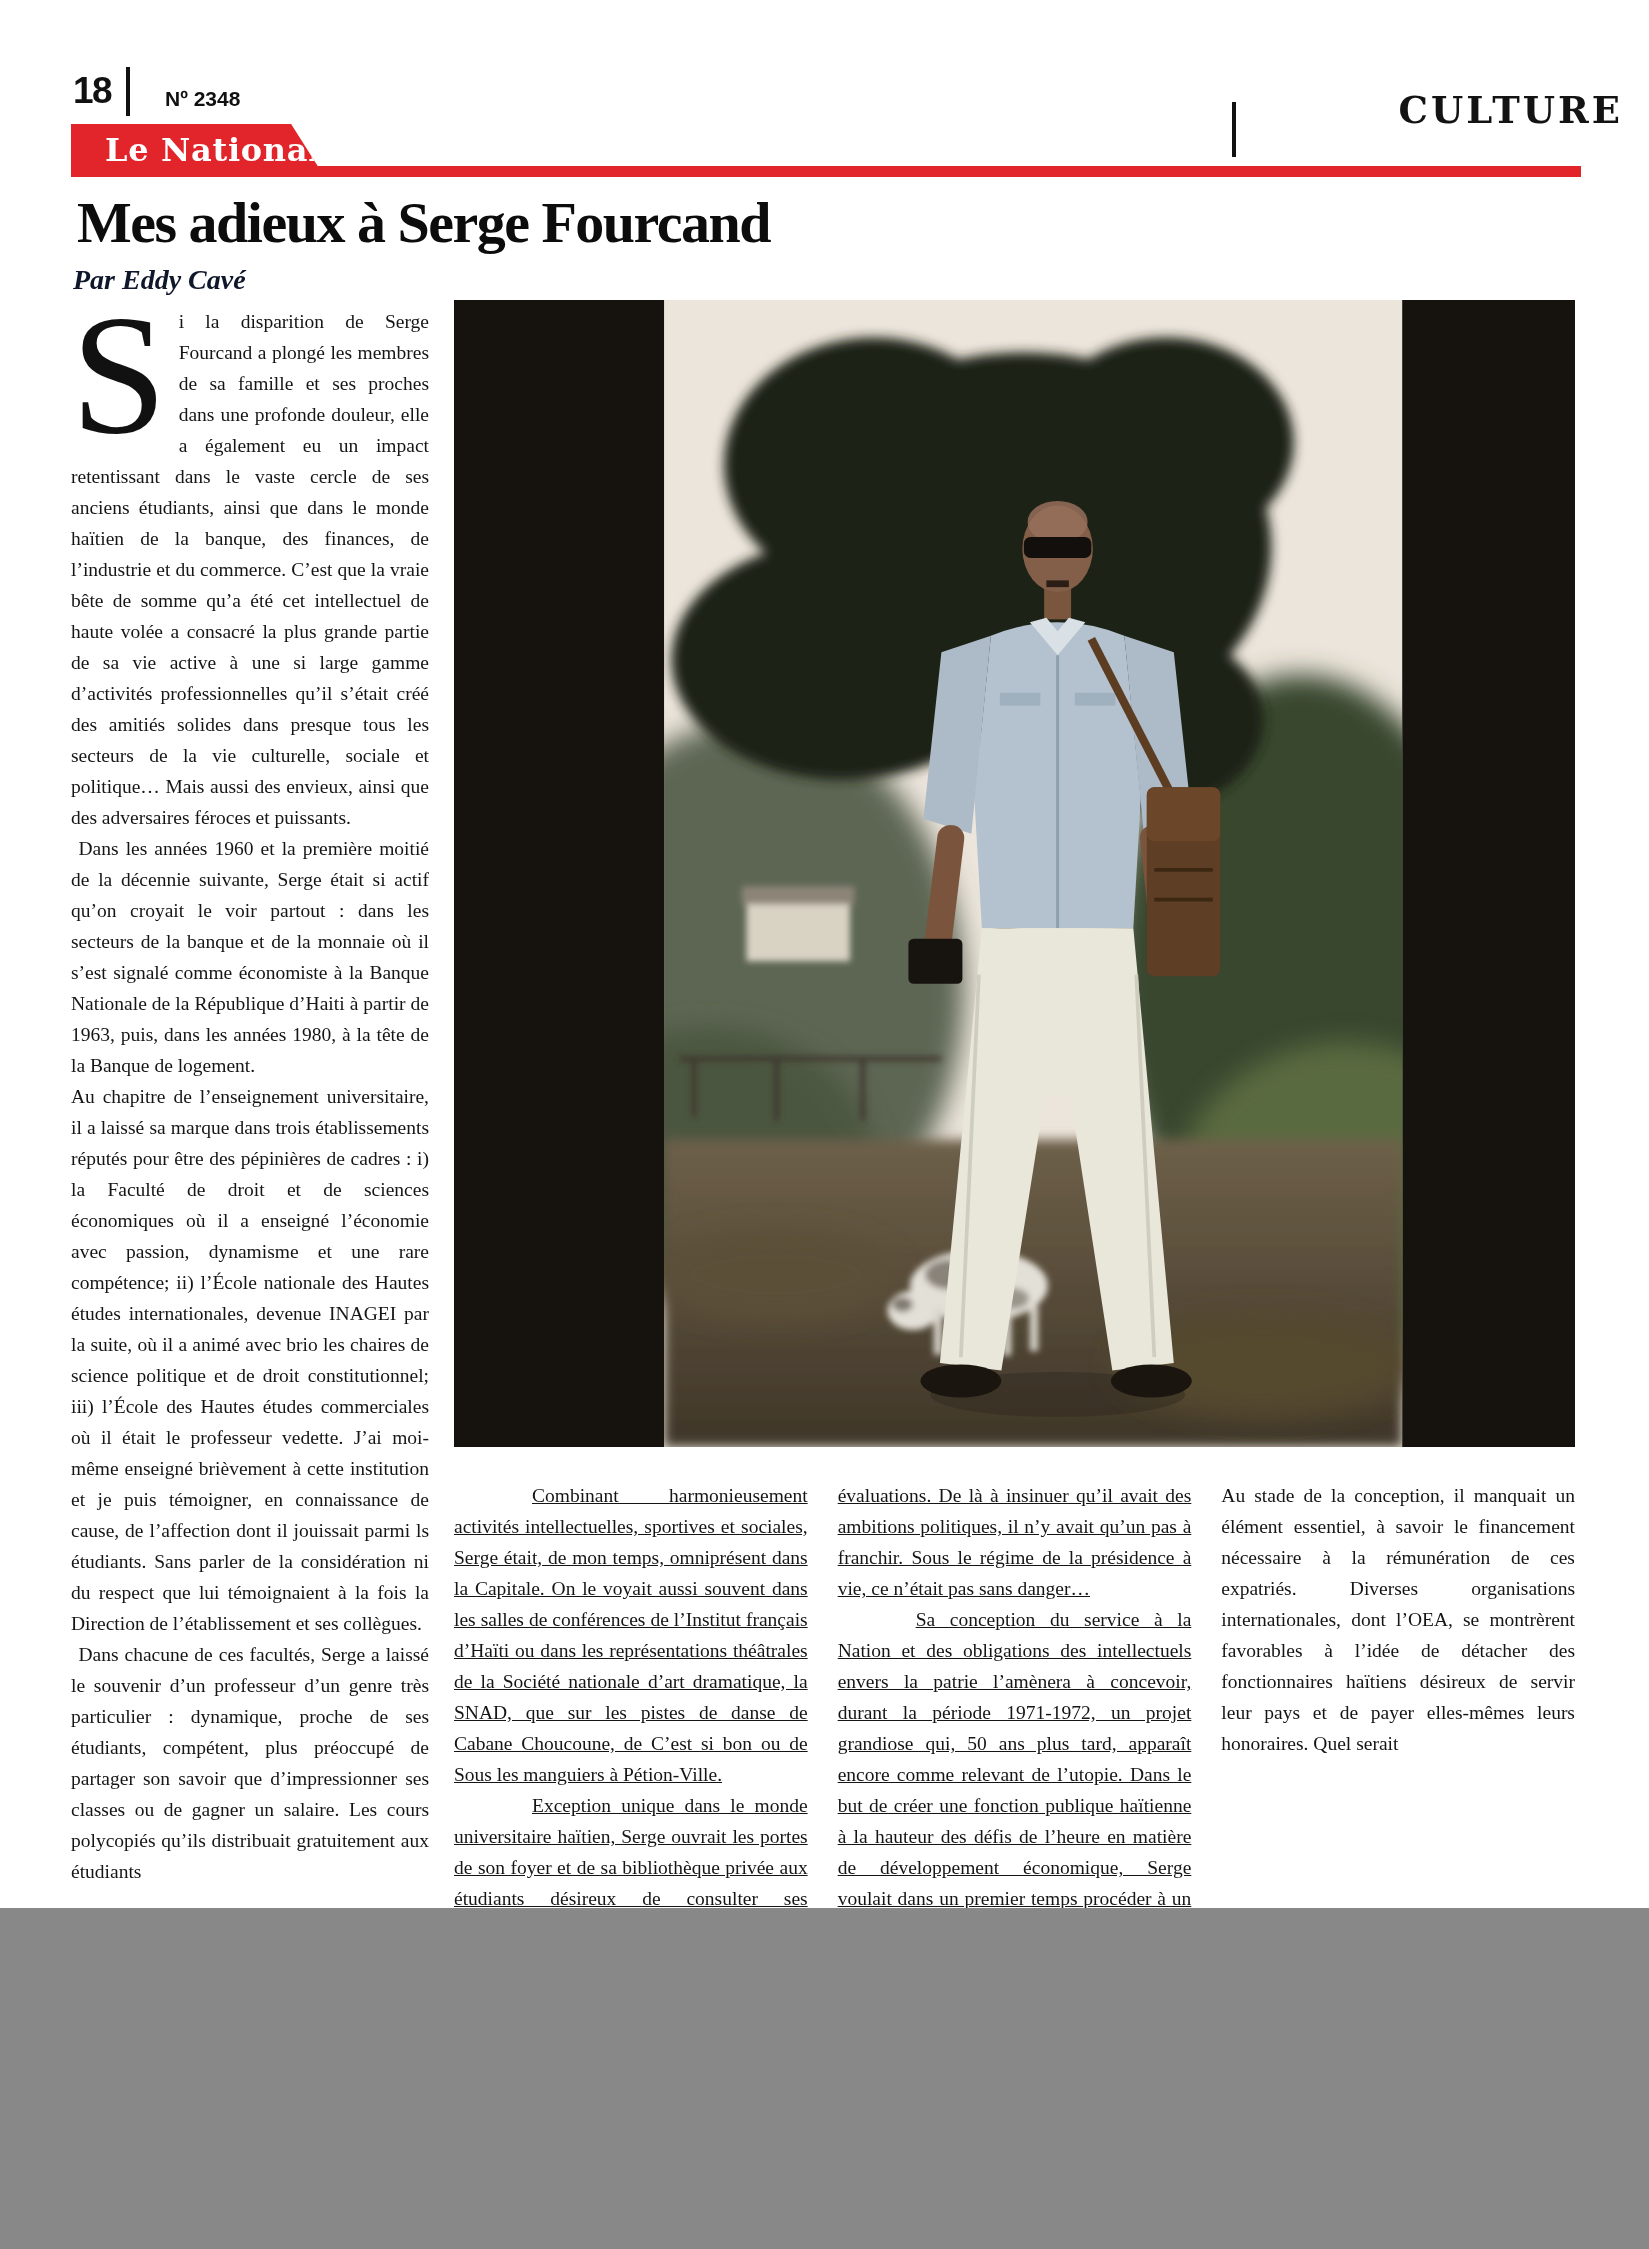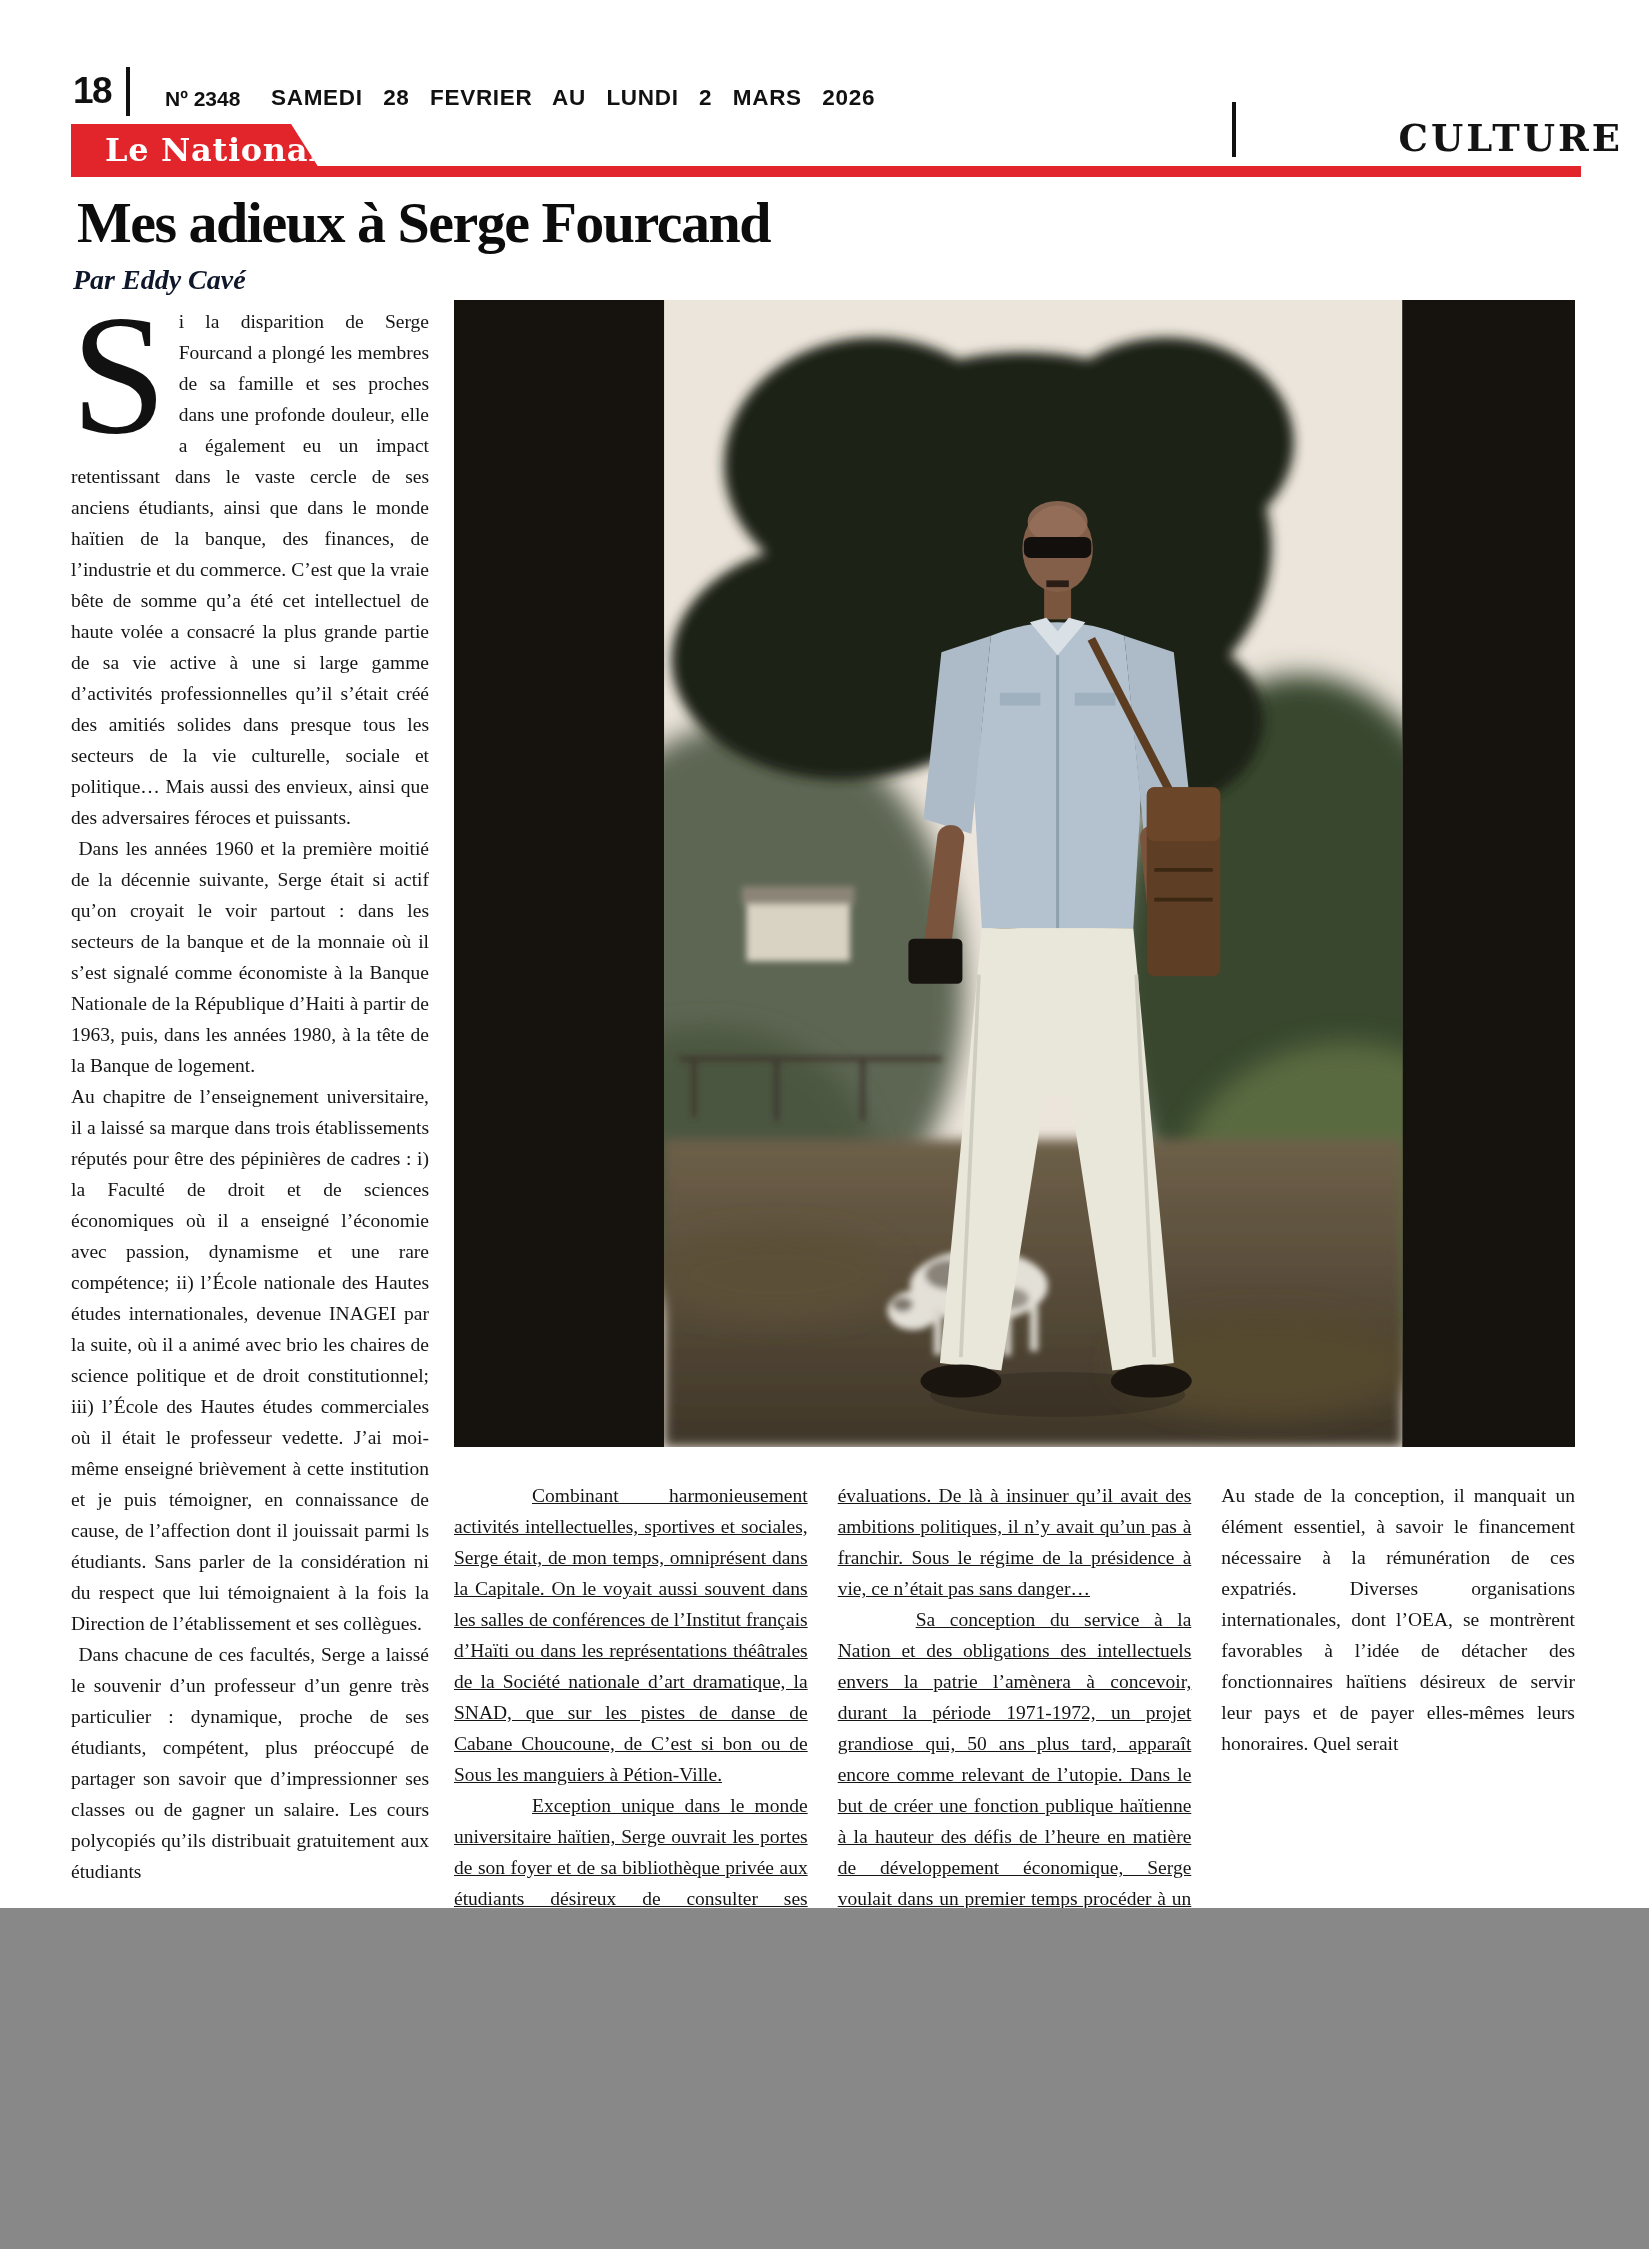--- a/index.html
+++ b/index.html
@@ -6,21 +6,21 @@
   html,body{margin:0;padding:0;background:#888;}
   .page{position:relative;width:1650px;height:1908px;background:#ffffff;overflow:hidden;
         font-family:"Liberation Serif",serif;color:var(--ink);padding-left:43px;}
   
   .pageno{position:absolute;left:73px;top:70px;font:bold 37px "Liberation Sans",sans-serif;letter-spacing:-1.5px;color:#111;}
   .pagebar{position:absolute;left:126px;top:67px;width:3.7px;height:49px;background:#111;}
   .issue{position:absolute;left:165px;top:87px;font:bold 21px "Liberation Sans",sans-serif;color:#111;}
   .date{position:absolute;left:271px;top:85px;font:bold 22.5px "Liberation Sans",sans-serif;
         letter-spacing:0.7px;word-spacing:13.5px;color:#111;}
   .culturebar{position:absolute;left:1232px;top:102px;width:3.7px;height:55px;background:#111;}
-  .culture{position:absolute;right:70px;top:116px;font:bold 37px "DejaVu Serif",serif;letter-spacing:3px;color:#131313;}
+  .culture{position:absolute;right:70px;top:88px;font:bold 37px "DejaVu Serif",serif;letter-spacing:3px;color:#131313;}
   
   .banner{position:absolute;left:71px;top:124px;width:253px;height:52px;background:var(--red);
           clip-path:polygon(0 0,87% 0,100% 100%,0 100%);}
   .banner span{display:inline-block;margin:6.7px 0 0 34px;font:bold 32px "DejaVu Serif",serif;color:#fff;letter-spacing:0.7px;}
   .rule{position:absolute;left:71px;top:166px;width:1510px;height:10.5px;background:var(--red);}
   
   .title{position:absolute;left:69px;top:181px;font:bold 58px "Liberation Serif",serif;letter-spacing:-1.5px;color:#0c0c0c;}
   .byline{position:absolute;left:73px;top:264px;font:italic bold 28px "Liberation Serif",serif;color:#0f172a;}
   
   .bodytext p{margin:0;font:19.5px/31px "Liberation Serif",serif;text-align:justify;color:#151515;hyphens:auto;}
@@ -38,21 +38,20 @@
   .photo svg{display:block;}
 </style>
 </head>
 <body>
 
 <div class="page">
 
   <div class="pageno">18</div>
   <div class="pagebar"></div>
   <div class="issue">Nº 2348</div>
-  <div class="date">SAMEDI  28  FEVRIER  AU  LUNDI  2  MARS  2026</div>
   <div class="culturebar"></div>
   <div class="culture">CULTURE</div>
 
   <div class="banner">
     <span>Le National</span>
   </div>
   <div class="rule"></div>
 
   <h1 class="title" style="margin:8px;">Mes adieux à Serge Fourcand</h1>
   <div class="byline">Par Eddy Cavé</div>

